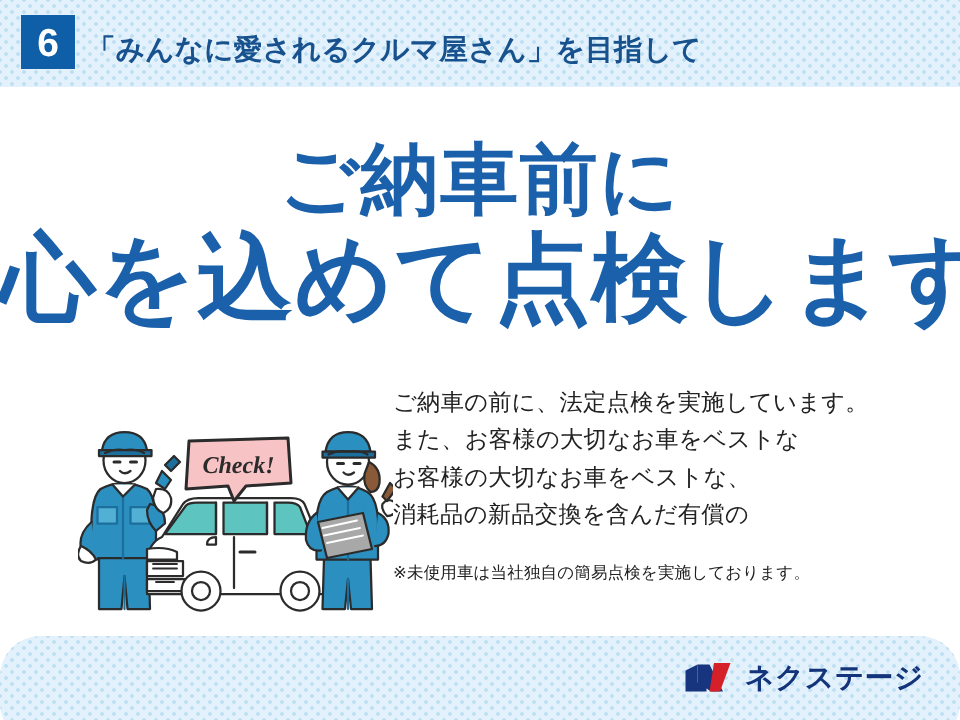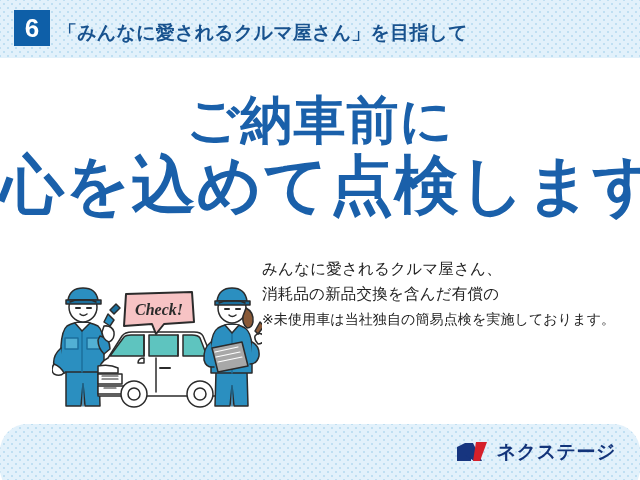--- a/index.html
+++ b/index.html
@@ -85,26 +85,26 @@
     width: 360px;
   }
   .copy-line {
     font-size: 15.5px;
     color: #222222;
     line-height: 1.62;
     white-space: nowrap;
     letter-spacing: 0.2px;
   }
   .copy-note {
-    font-size: 14px;
+    font-size: 11px;
     color: #222222;
     line-height: 1.6;
     white-space: nowrap;
     letter-spacing: 0.1px;
-    margin-top: 2px;
+    margin-top: 18px;
   }
 
   
   #illustration {
     position: absolute;
     left: 52px; top: 274px;
     width: 210px; height: 136px;
   }
   #illustration svg { display: block; }
 
@@ -253,21 +253,23 @@
 
           <path d="M177 41 Q180 44 184 41" fill="none" stroke="#2b2b2b"></path>
         </g>
       </g>
 
       <text x="107" y="41" text-anchor="middle" font-family="Liberation Serif, DejaVu Serif, serif" font-size="16" font-style="italic" font-weight="bold" fill="#2b2b2b">Check!</text>
     </svg>
   </div>
 
   <div id="body-copy">
-    <div class="copy-line">みんなに愛されるクルマ屋さん、</div>
+    <div class="copy-line">ご納車の前に、法定点検を実施しています。</div>
+    <div class="copy-line">また、お客様の大切なお車をベストな</div>
+    <div class="copy-line">お客様の大切なお車をベストな、</div>
     <div class="copy-line">消耗品の新品交換を含んだ有償の</div>
     <div class="copy-note">※未使用車は当社独自の簡易点検を実施しております。</div>
   </div>
 
   <div id="footer" class="dots">
     <div id="footer-logo">
       <svg id="footer-logo-mark" width="34" height="24" viewBox="0 0 34 24" xmlns="http://www.w3.org/2000/svg">
         <path d="M1 21 L1 7 L9 3 L9 15 L15 11 L15 21 Z" fill="#17357f"></path>
         <path d="M9 3 L17 3 L26 21 L18 21 L9 15 Z" fill="#17357f"></path>
         <path d="M20 2 L31 2 L24 21 L17 21 Z" fill="#d5202a"></path>

